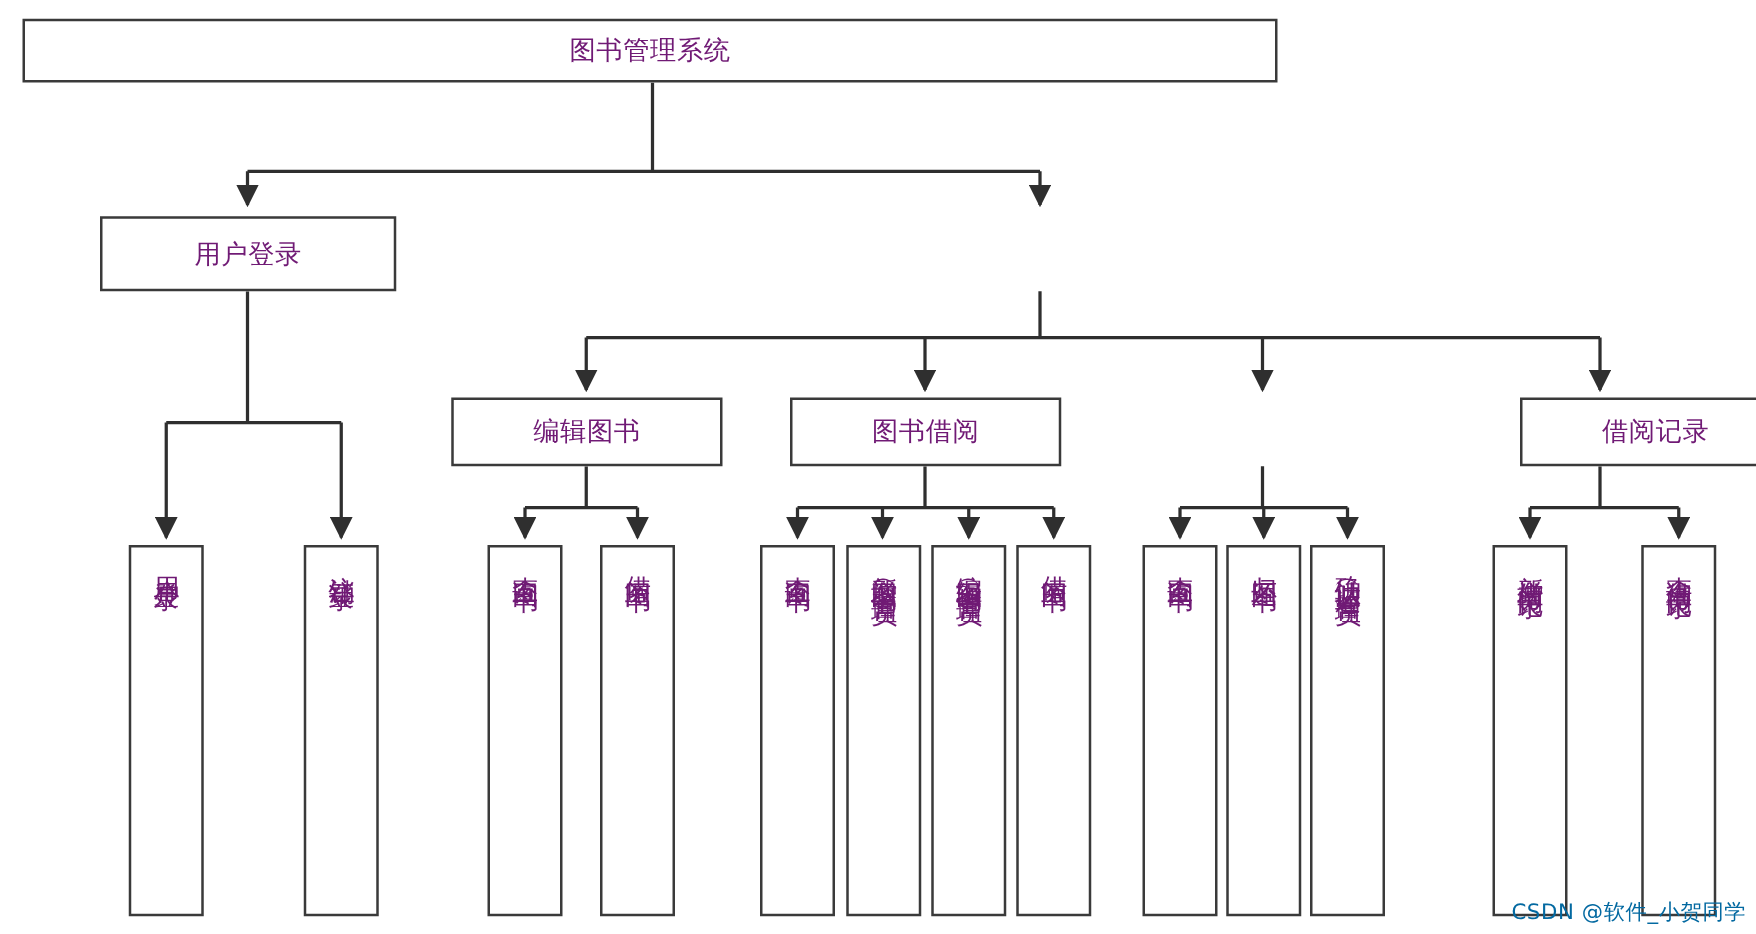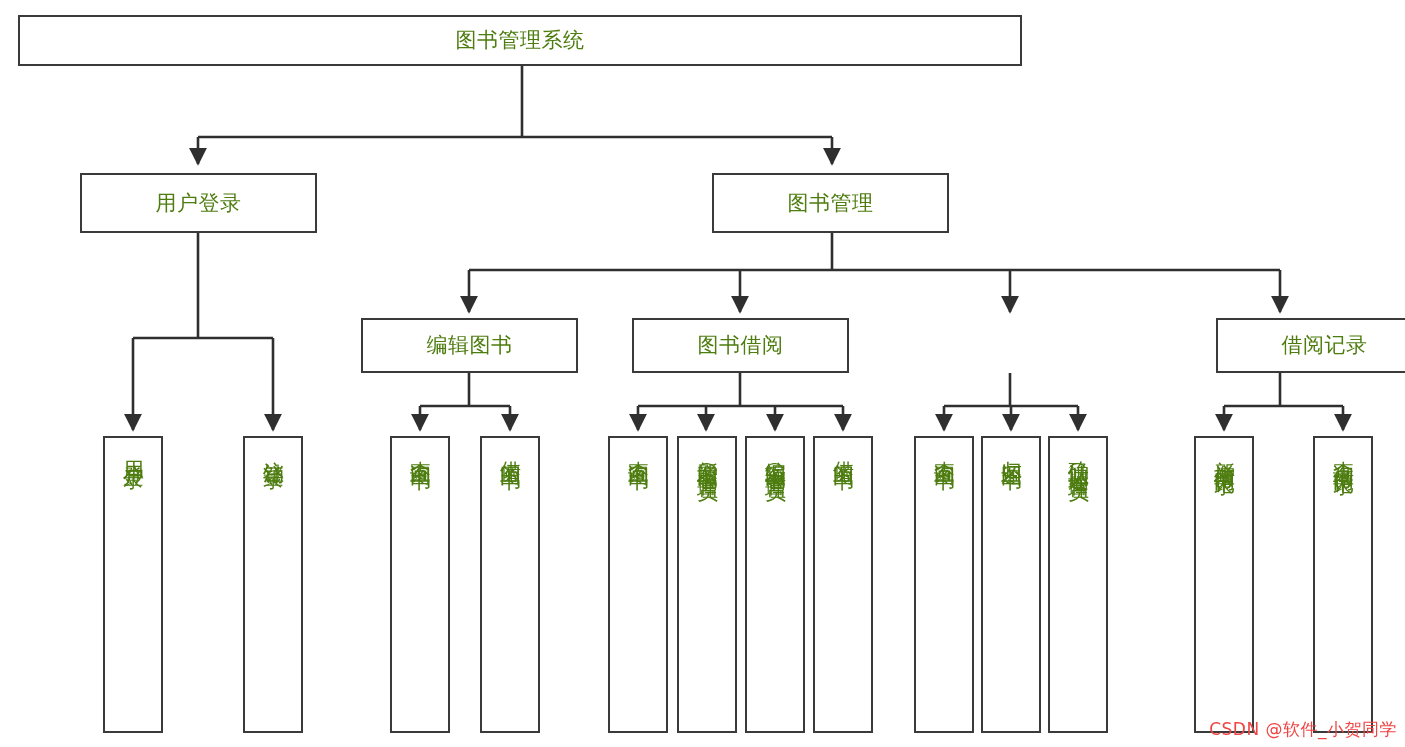--- a/index.html
+++ b/index.html
@@ -26,21 +26,21 @@
     pointer-events: none;
   }
   .node {
     position: absolute;
     box-sizing: border-box;
     background: #ffffff;
     border: 2px solid #3a3a3a;
     display: flex;
     align-items: center;
     justify-content: center;
-    color: #4d7c0f;
+    color: #701a75;
   }
   .node .label {
     display: block;
     text-align: center;
     line-height: 1.18;
     letter-spacing: 0.5px;
   }
   .node.horizontal .label {
     writing-mode: horizontal-tb;
     font-size: 21px;
@@ -53,21 +53,21 @@
     writing-mode: vertical-rl;
     text-orientation: upright;
     font-size: 21px;
     letter-spacing: 3px;
   }
   #watermark {
     position: absolute;
     right: 8px;
     bottom: 6px;
     font-size: 17px;
-    color: #ef4444;
+    color: #0369a1;
     letter-spacing: 0.5px;
     white-space: nowrap;
   }
 </style>
 </head>
 <body>
 
 <div id="canvas">
 
   <svg class="edges" viewBox="0 0 1405 747">
@@ -120,23 +120,20 @@
     </g>
   </svg>
 
   <div class="node horizontal" style="left:18px; top:15px; width:1004px; height:51px;">
     <span class="label">图书管理系统</span>
   </div>
 
   <div class="node horizontal" style="left:80px; top:173px; width:237px; height:60px;">
     <span class="label">用户登录</span>
   </div>
-  <div class="node horizontal" style="left:712px; top:173px; width:237px; height:60px;">
-    <span class="label">图书管理</span>
-  </div>
 
   <div class="node horizontal" style="left:361px; top:318px; width:217px; height:55px;">
     <span class="label">编辑图书</span>
   </div>
   <div class="node horizontal" style="left:632px; top:318px; width:217px; height:55px;">
     <span class="label">图书借阅</span>
   </div>
   <div class="node horizontal" style="left:1171px; top:318px; width:217px; height:55px;margin-left:45px;">
     <span class="label">借阅记录</span>
   </div>

